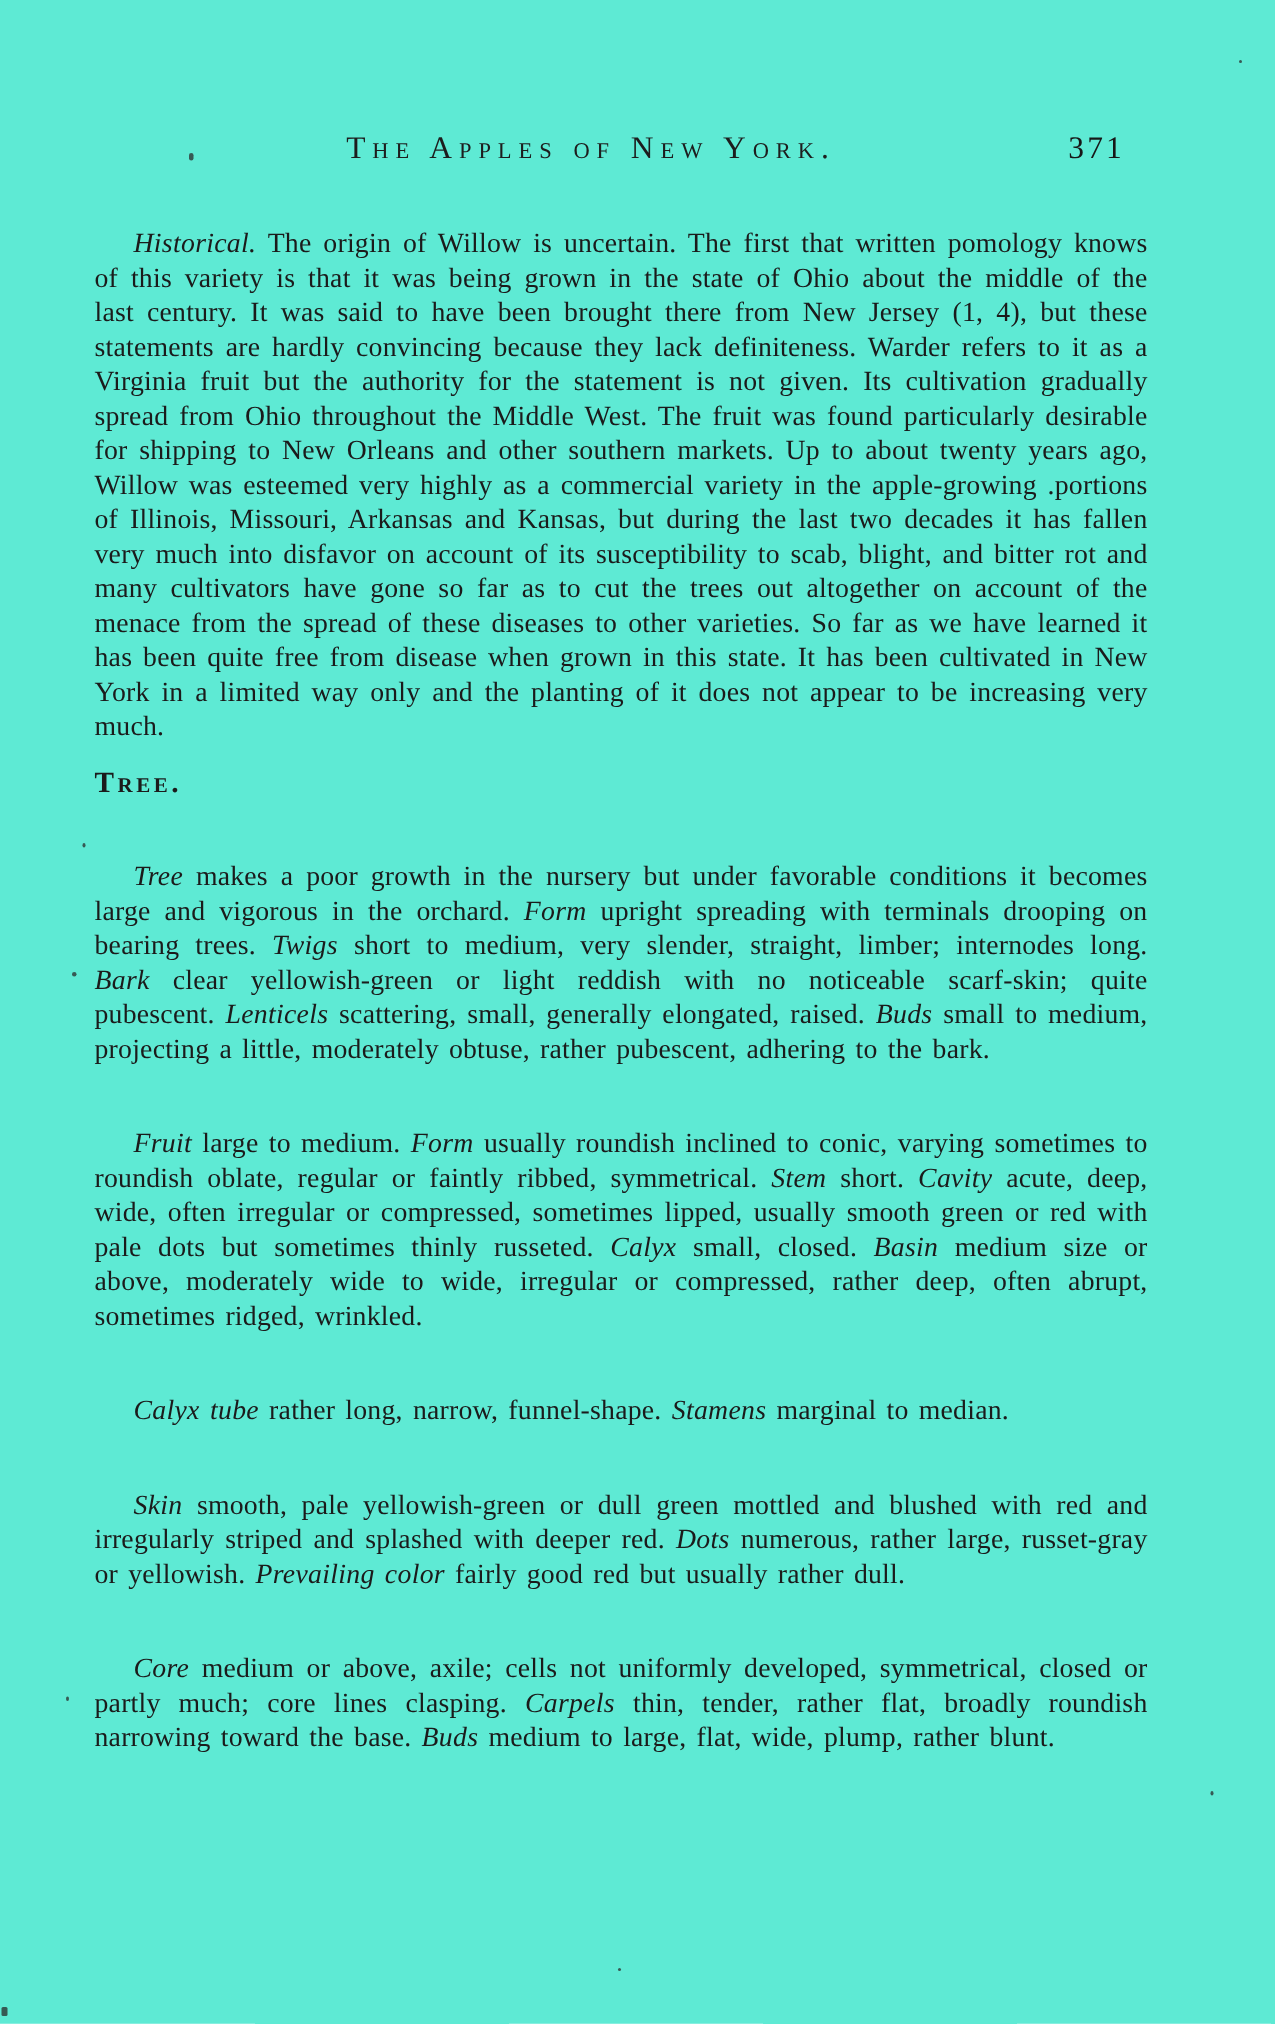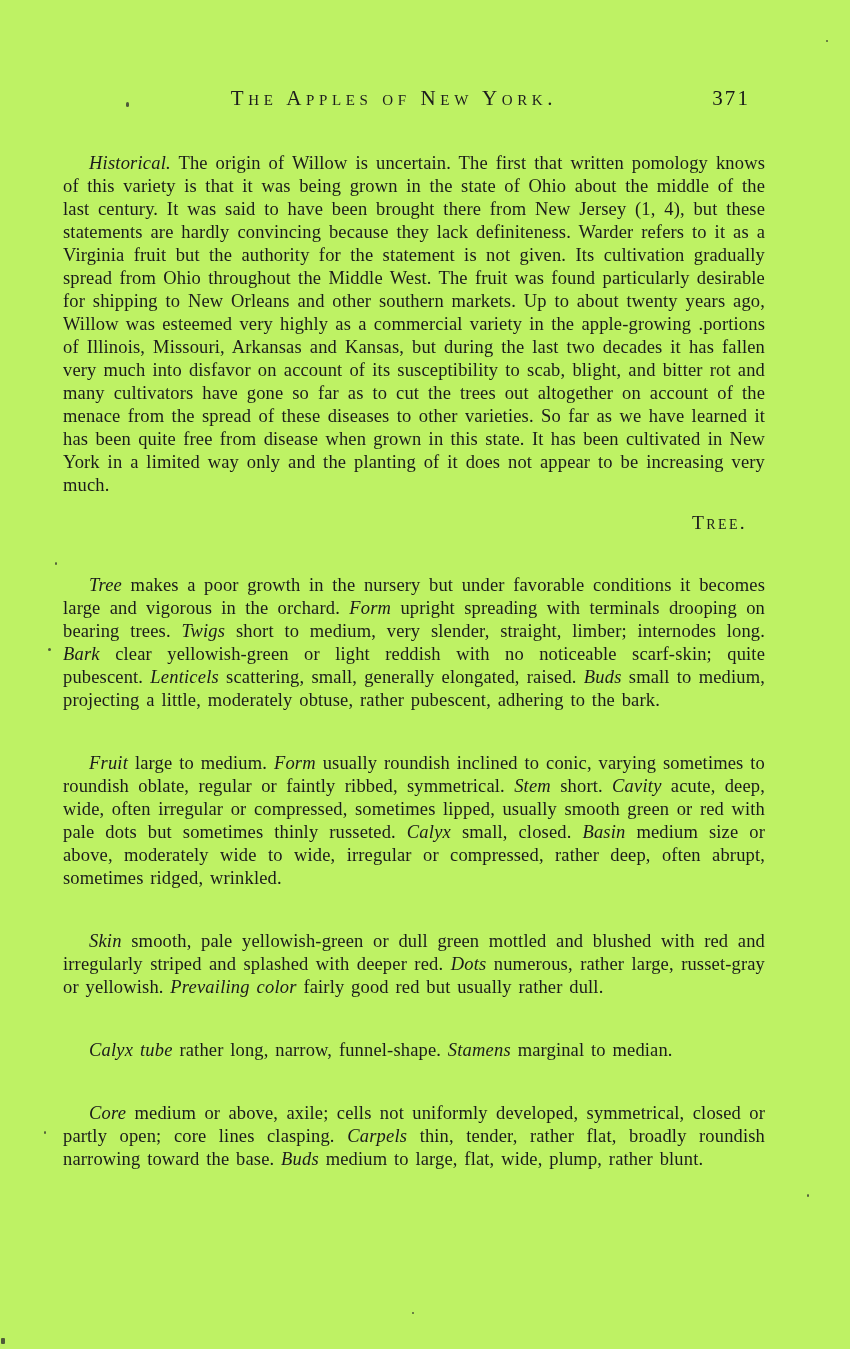--- a/index.html
+++ b/index.html
@@ -6,21 +6,21 @@
   body {
     width: 850px;
     height: 1349px;
     background: #ffffff;
     font-family: "Liberation Serif", "DejaVu Serif", serif;
   }
   .page {
     position: relative;
     width: 850px;
     height: 1349px;
-    background: #bef264;
+    background: #5eead4;
     color: #1b1b1b;
     overflow: hidden;
   }
   
   .page-header {
     position: relative;
     padding-top: 86px;
     height: 26px;
   }
   .running-title {
@@ -60,23 +60,23 @@
     font-size: 18.5px;
     line-height: 23px;
     text-align: justify;
     word-spacing: 2px;
     letter-spacing: 0.15px;
     color: #1b1b1b;
   }
   .indent { text-indent: 26px; margin-top: 40px; }
   .section-heading {
     margin: 15px 18px 12px 0; 
-    text-align: right;
+    text-align: left;
     font-variant: small-caps;
-    font-weight: normal;
+    font-weight: bold;
     font-size: 19.5px;
     letter-spacing: 0.12em;
     color: #1b1b1b;
   }
   .small i, .intro i { letter-spacing: 0.2px; }
   
   .speck {
     position: absolute;
     background: #2a2a2a;
     border-radius: 50%;
@@ -98,25 +98,25 @@
 
     <p class="small indent"><i>Historical.</i><span>  The origin of Willow is uncertain.  The first that written pomology knows of this variety is that it was being grown in the state of Ohio about the middle of the last century.  It was said to have been brought there from New Jersey (1, 4), but these statements are hardly convincing because they lack definiteness.  Warder refers to it as a Virginia fruit but the authority for the statement is not given.  Its cultivation gradually spread from Ohio throughout the Middle West.  The fruit was found particularly desirable for shipping to New Orleans and other southern markets.  Up to about twenty years ago, Willow was esteemed very highly as a commercial variety in the apple-growing .portions of Illinois, Missouri, Arkansas and Kansas, but during the last two decades it has fallen very much into disfavor on account of its susceptibility to scab, blight, and bitter rot and many cultivators have gone so far as to cut the trees out altogether on account of the menace from the spread of these diseases to other varieties.  So far as we have learned it has been quite free from disease when grown in this state.  It has been cultivated in New York in a limited way only and the planting of it does not appear to be increasing very much.</span></p>
 
     <h2 class="section-heading">Tree.</h2>
 
     <p class="small indent"><i>Tree</i><span> makes a poor growth in the nursery but under favorable conditions it becomes large and vigorous in the orchard.  </span><i>Form</i><span> upright spreading with terminals drooping on bearing trees.  </span><i>Twigs</i><span> short to medium, very slender, straight, limber; internodes long.  </span><i>Bark</i><span> clear yellowish-green or light reddish with no noticeable scarf-skin; quite pubescent.  </span><i>Lenticels</i><span> scattering, small, generally elongated, raised.  </span><i>Buds</i><span> small to medium, projecting a little, moderately obtuse, rather pubescent, adhering to the bark.</span></p>
 
 
     <p class="small indent"><i>Fruit</i><span> large to medium.  </span><i>Form</i><span> usually roundish inclined to conic, varying sometimes to roundish oblate, regular or faintly ribbed, symmetrical.  </span><i>Stem</i><span> short.  </span><i>Cavity</i><span> acute, deep, wide, often irregular or compressed, sometimes lipped, usually smooth green or red with pale dots but sometimes thinly russeted.  </span><i>Calyx</i><span> small, closed.  </span><i>Basin</i><span> medium size or above, moderately wide to wide, irregular or compressed, rather deep, often abrupt, sometimes ridged, wrinkled.</span></p>
 
+    <p class="small indent"><i>Calyx tube</i><span> rather long, narrow, funnel-shape.  </span><i>Stamens</i><span> marginal to median.</span></p>
+
     <p class="small indent"><i>Skin</i><span> smooth, pale yellowish-green or dull green mottled and blushed with red and irregularly striped and splashed with deeper red.  </span><i>Dots</i><span> numerous, rather large, russet-gray or yellowish.  </span><i>Prevailing color</i><span> fairly good red but usually rather dull.</span></p>
 
-    <p class="small indent"><i>Calyx tube</i><span> rather long, narrow, funnel-shape.  </span><i>Stamens</i><span> marginal to median.</span></p>
-
-    <p class="small indent"><i>Core</i><span> medium or above, axile; cells not uniformly developed, symmetrical, closed or partly open; core lines clasping.  </span><i>Carpels</i><span> thin, tender, rather flat, broadly roundish narrowing toward the base.  </span><i>Buds</i><span> medium to large, flat, wide, plump, rather blunt.</span></p>
+    <p class="small indent"><i>Core</i><span> medium or above, axile; cells not uniformly developed, symmetrical, closed or partly much; core lines clasping.  </span><i>Carpels</i><span> thin, tender, rather flat, broadly roundish narrowing toward the base.  </span><i>Buds</i><span> medium to large, flat, wide, plump, rather blunt.</span></p>
 
   </main>
 
   <div class="speck" style="left:126px; top:102px; width:3px; height:5px; border-radius:2px;"></div>
   <div class="speck" style="left:826px; top:40px;  width:2px; height:2px;"></div>
   <div class="speck" style="left:55px;  top:562px; width:2px; height:3px;"></div>
   <div class="speck" style="left:48px;  top:648px; width:3px; height:3px;"></div>
   <div class="speck" style="left:44px;  top:1131px; width:2px; height:3px;"></div>
   <div class="speck" style="left:807px; top:1194px; width:2px; height:3px;"></div>
   <div class="speck" style="left:412px; top:1312px; width:2px; height:2px;"></div>

